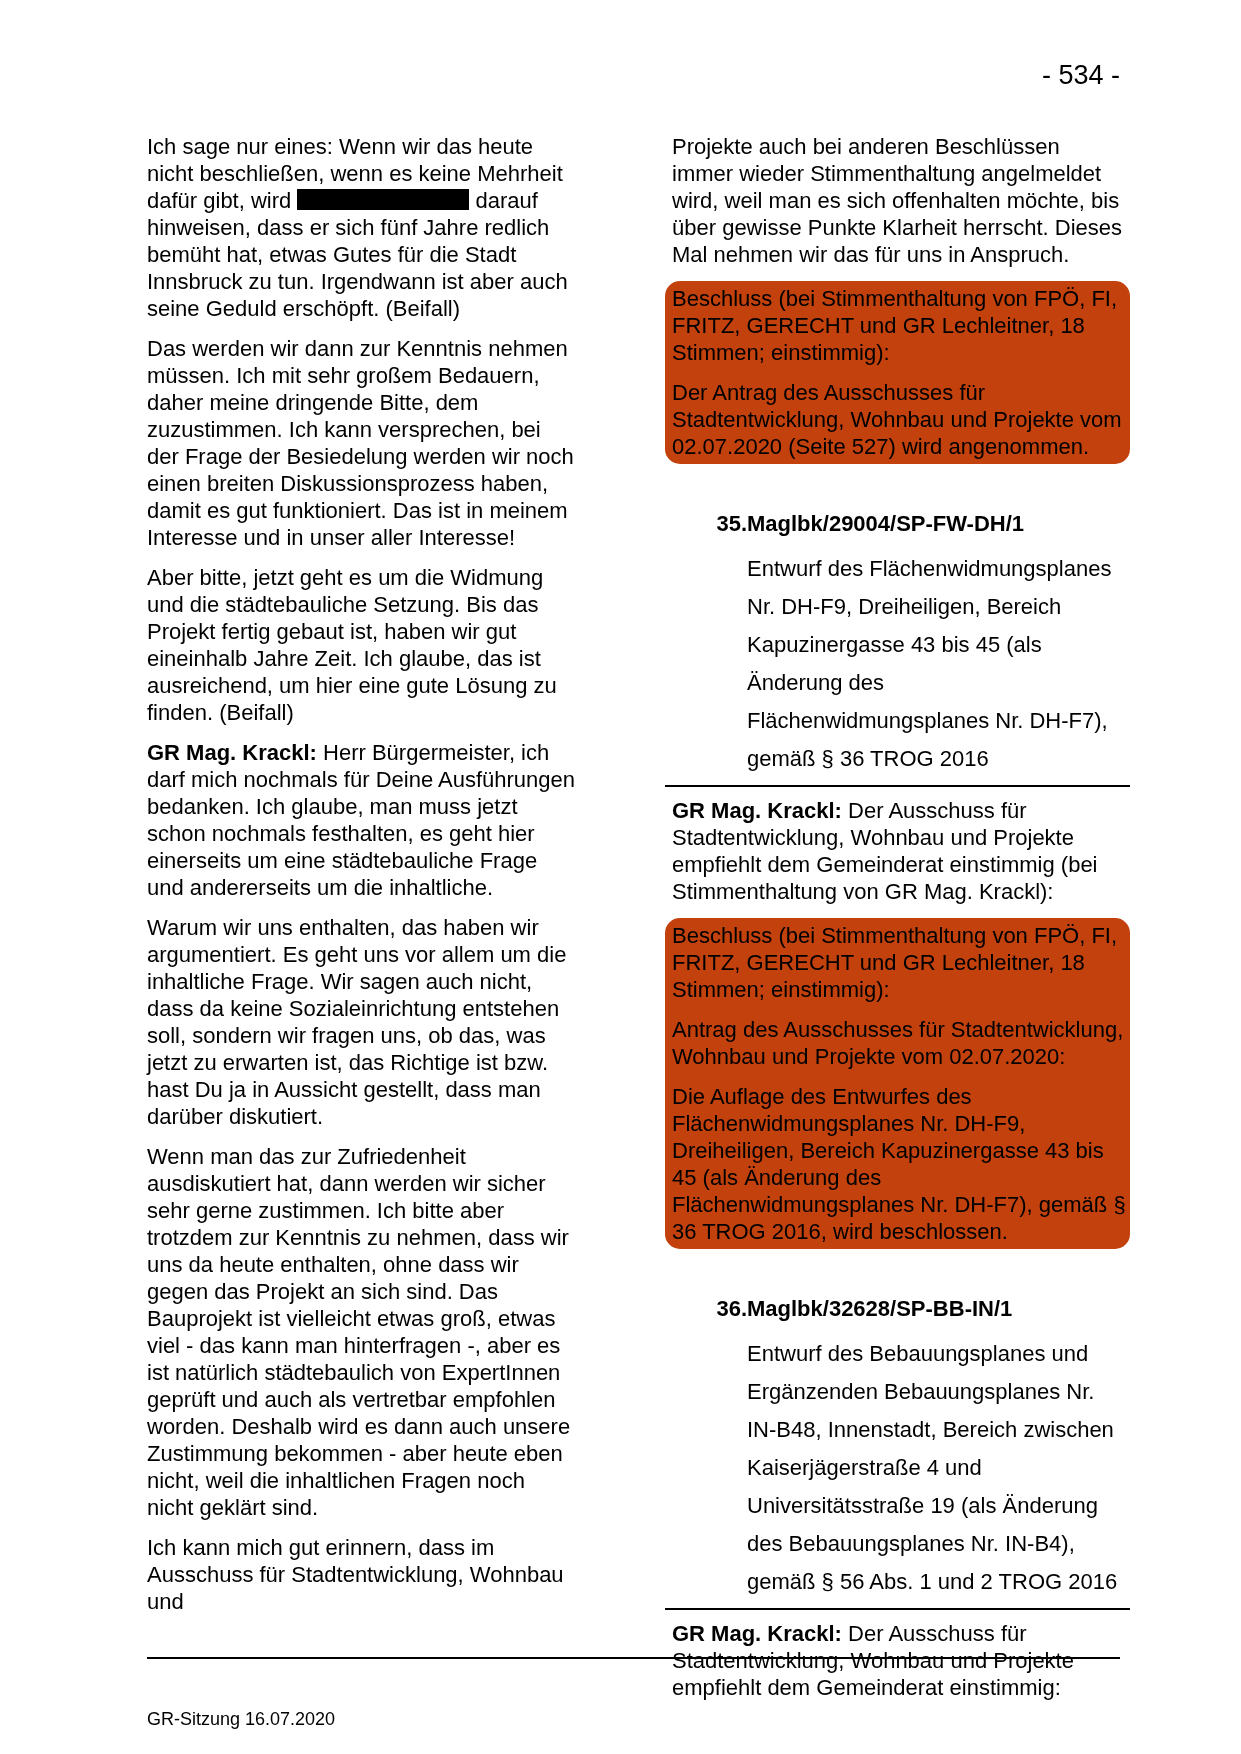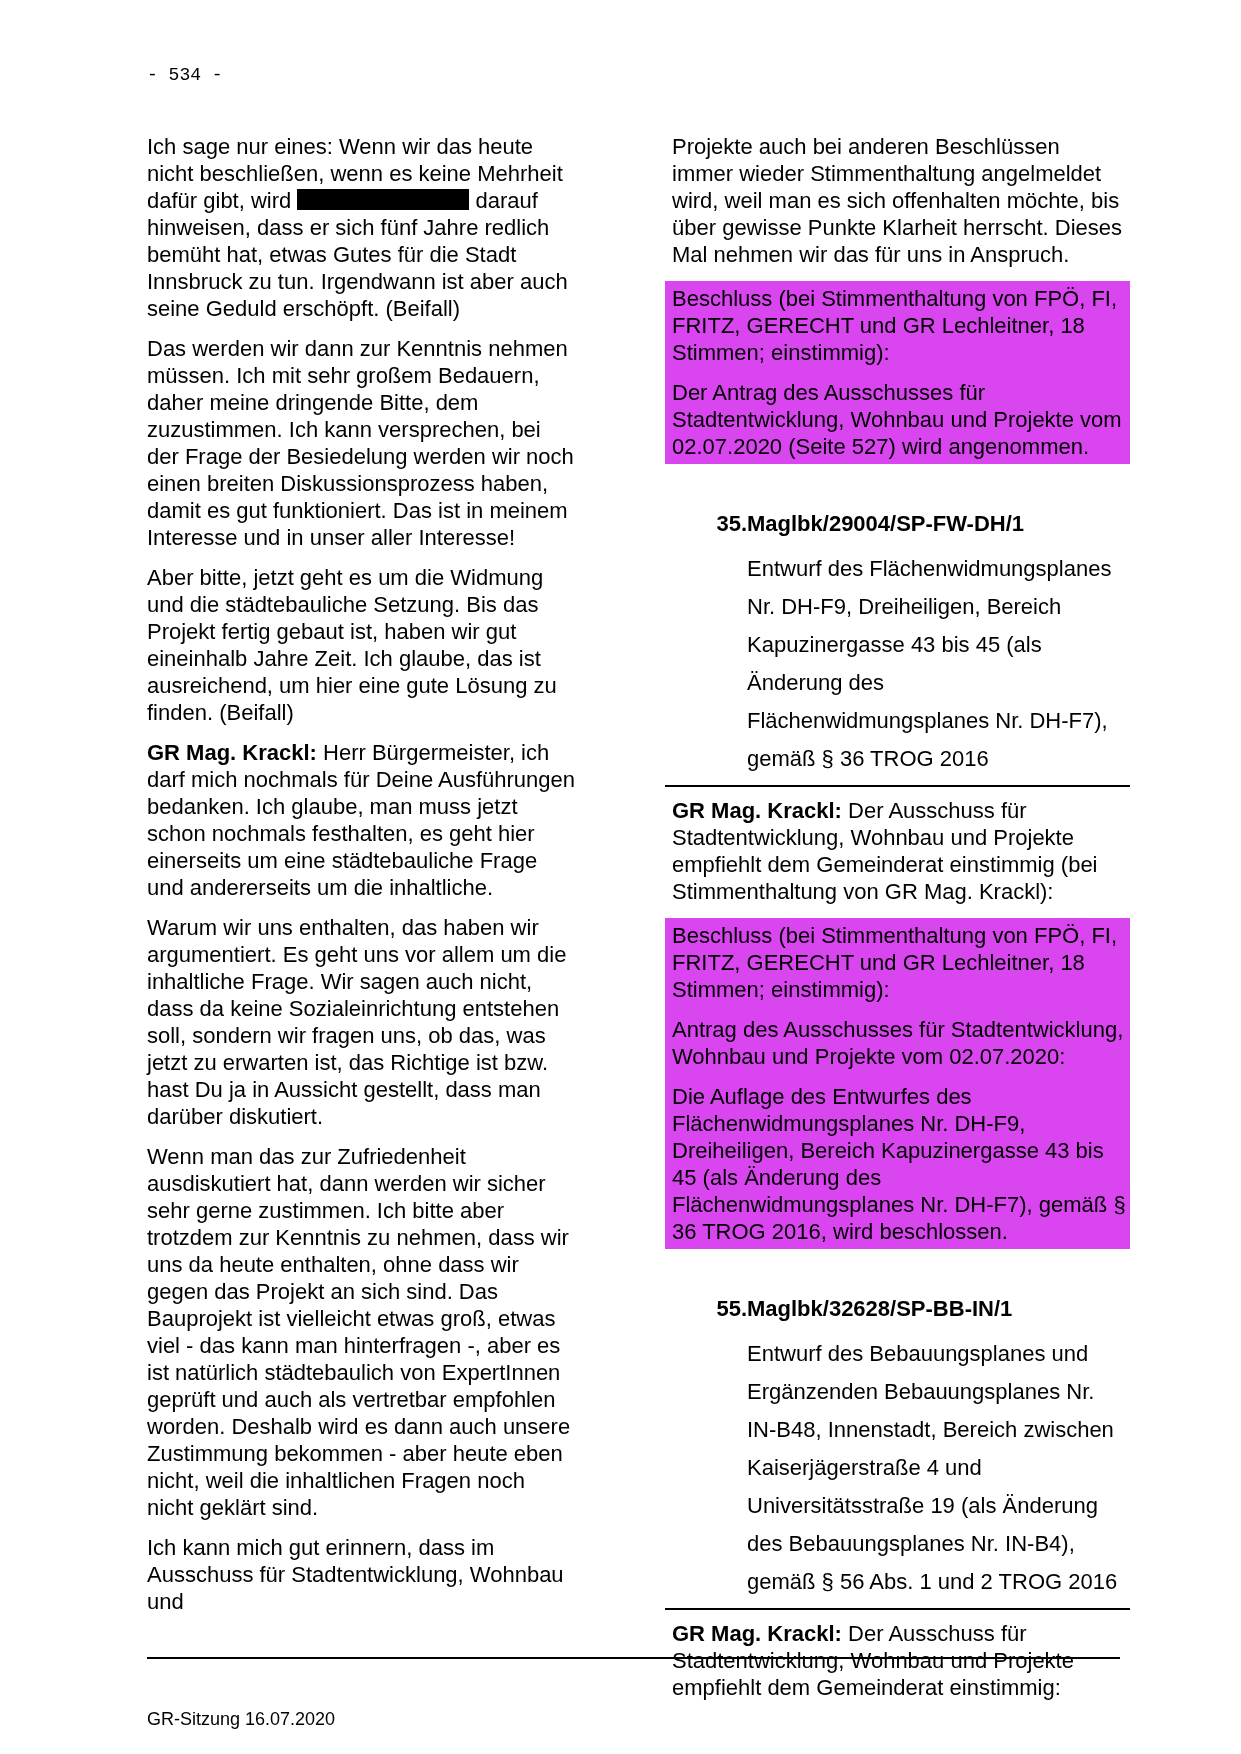--- a/index.html
+++ b/index.html
@@ -6,35 +6,36 @@
   .page{
     position:relative;
     width:1241px;height:1754px;
     background:#ffffff;
     font-family:"Liberation Sans", sans-serif;
     color:#000000;
     overflow:hidden;
   }
   .page-number{
     position:absolute;top:62px;left:147px;width:973px;
-    text-align:left;font-size:18px;line-height:26px;font-family:Liberation Mono, monospace;
+    text-align:right;font-size:27px;line-height:26px;
   }
   .col{
     position:absolute;top:133px;
     font-size:22px;line-height:27px;
     text-align:left;
   }
   .col-left{left:147px;width:428px;}
   .col-right{left:672px;width:453px;}
   .col p{margin:0 0 13px 0;}
   b{font-weight:bold;}
   .shaded{
-    background:#d946ef;
+    background:#c2410c;
     margin:0 -5px 13px -7px;
     padding:4px 3px 4px 7px;
+    border-radius:15px;
   }
   .shaded p:last-child{margin-bottom:0;}
   .redaction{
     display:inline-block;
     width:172px;height:21px;
     background:#000000;
     vertical-align:-2px;
   }
   .item{margin-top:46px;}
   .item-code-row{display:flex;font-weight:bold;margin-bottom:13px;text-align:right;}
@@ -94,21 +95,21 @@
       <p><b>GR Mag. Krackl:</b><span> Der Ausschuss für Stadtentwicklung, Wohnbau und Projekte empfiehlt dem Gemeinderat einstimmig (bei Stimmenthaltung von GR Mag. Krackl):</span></p>
       <div class="shaded">
         <p>Beschluss (bei Stimmenthaltung von FPÖ, FI, FRITZ, GERECHT und GR Lechleitner, 18 Stimmen; einstimmig):</p>
         <p>Antrag des Ausschusses für Stadtentwicklung, Wohnbau und Projekte vom 02.07.2020:</p>
         <p>Die Auflage des Entwurfes des Flächenwidmungsplanes Nr. DH-F9, Dreiheiligen, Bereich Kapuzinergasse 43 bis 45 (als Änderung des Flächenwidmungsplanes Nr. DH-F7), gemäß § 36 TROG 2016, wird beschlossen.</p>
       </div>
     </div>
 
     <div class="item">
       <div class="item-code-row">
-        <span class="item-number">55.</span>
+        <span class="item-number">36.</span>
         <span>Maglbk/32628/SP-BB-IN/1</span>
       </div>
       <p class="item-title">Entwurf des Bebauungsplanes und Ergänzenden Bebauungsplanes Nr. IN-B48, Innenstadt, Bereich zwischen Kaiserjägerstraße 4 und Universitätsstraße 19 (als Änderung des Bebauungsplanes Nr. IN-B4), gemäß § 56 Abs. 1 und 2 TROG 2016</p>
       <div class="heading-rule"></div>
       <p><b>GR Mag. Krackl:</b><span> Der Ausschuss für Stadtentwicklung, Wohnbau und Projekte empfiehlt dem Gemeinderat einstimmig:</span></p>
     </div>
   </div>
 
   <div class="footer-rule"></div>
   <div class="footer-text">GR-Sitzung 16.07.2020</div>

